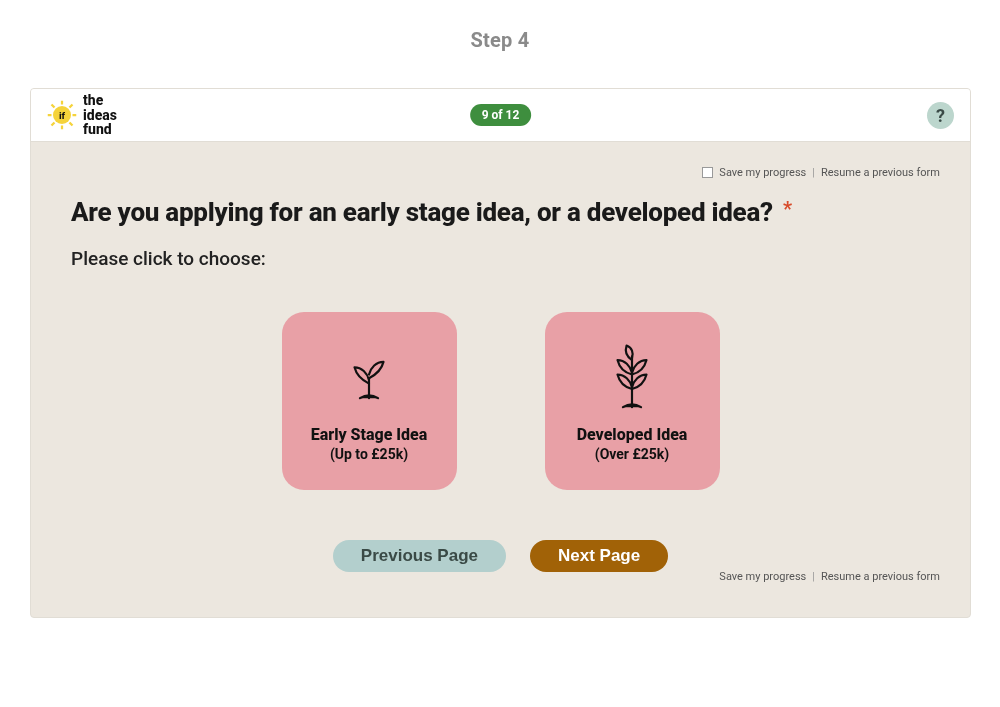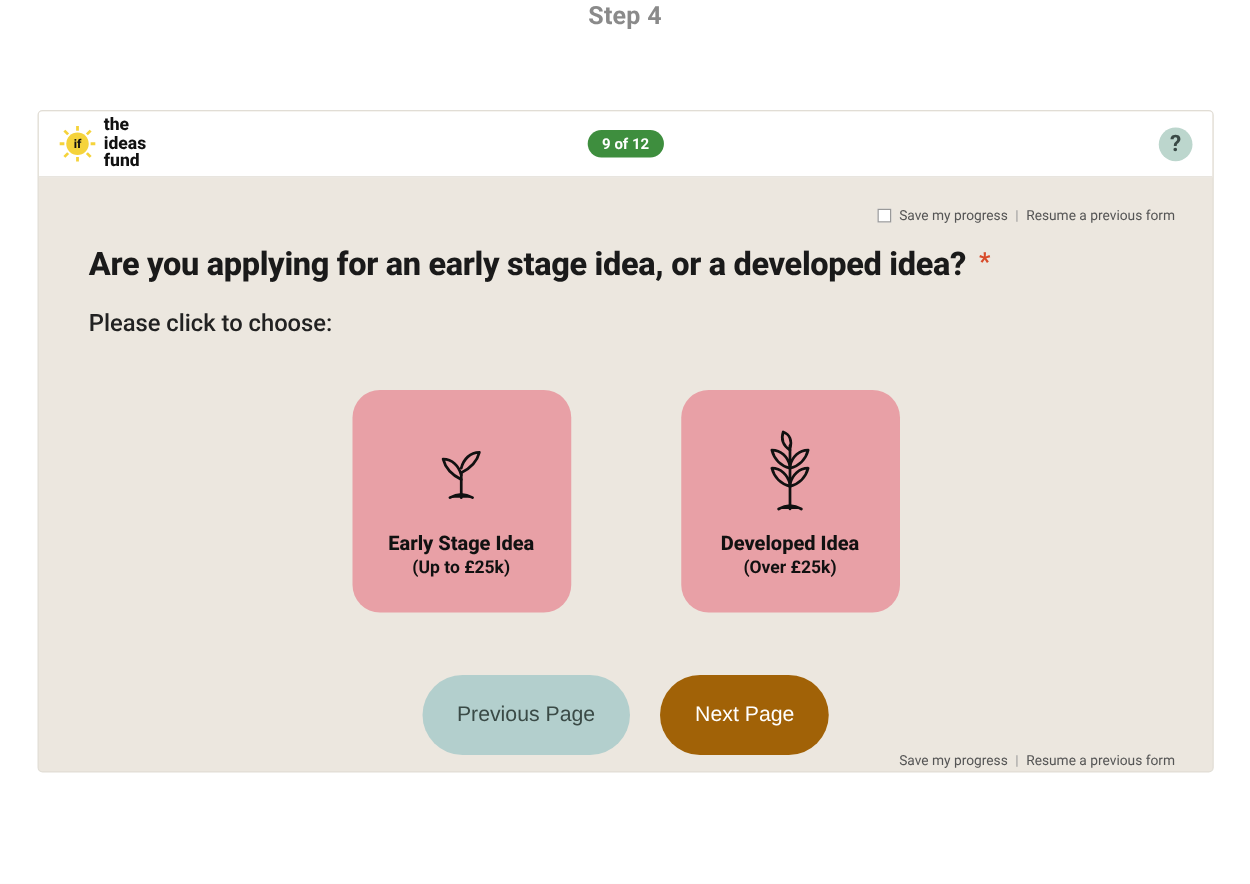--- a/index.html
+++ b/index.html
@@ -4,20 +4,21 @@
 <style>
   * { box-sizing: border-box; margin: 0; padding: 0; }
   html, body { width: 1000px; height: 707px; background: #ffffff; font-family: -apple-system, BlinkMacSystemFont, "Segoe UI", Roboto, Helvetica, Arial, sans-serif; }
   .stage { width: 1000px; height: 707px; position: relative; }
 
   .step-label {
     text-align: center;
     color: #8a8a8a;
     font-size: 20px;
     font-weight: 700;
+    padding-top: 28px;
     letter-spacing: 0.01em;
   }
 
   .form-card {
     position: absolute;
     left: 30px; right: 29px;
     top: 88px;
     height: 530px;
     background: #ece7df;
     border: 1px solid #e1ddd5;
@@ -147,26 +148,26 @@
     text-align: center;
   }
 
   .nav-row {
     display: flex;
     justify-content: center;
     gap: 24px;
     margin-top: 50px;
   }
   .nav-btn {
-    height: 64px;
+    height: 32px;
     padding: 0 28px;
     border-radius: 999px;
     border: none;
     font-size: 17px;
-    font-weight: 400;
+    font-weight: 700;
     cursor: pointer;
     display: flex; align-items: center; justify-content: center;
   }
   .nav-prev { background: #b3cfcd; color: #3a4a46; }
   .nav-next { background: #a16207; color: #ffffff; }
 </style>
 </head>
 <body>
 <div class="stage">
 

